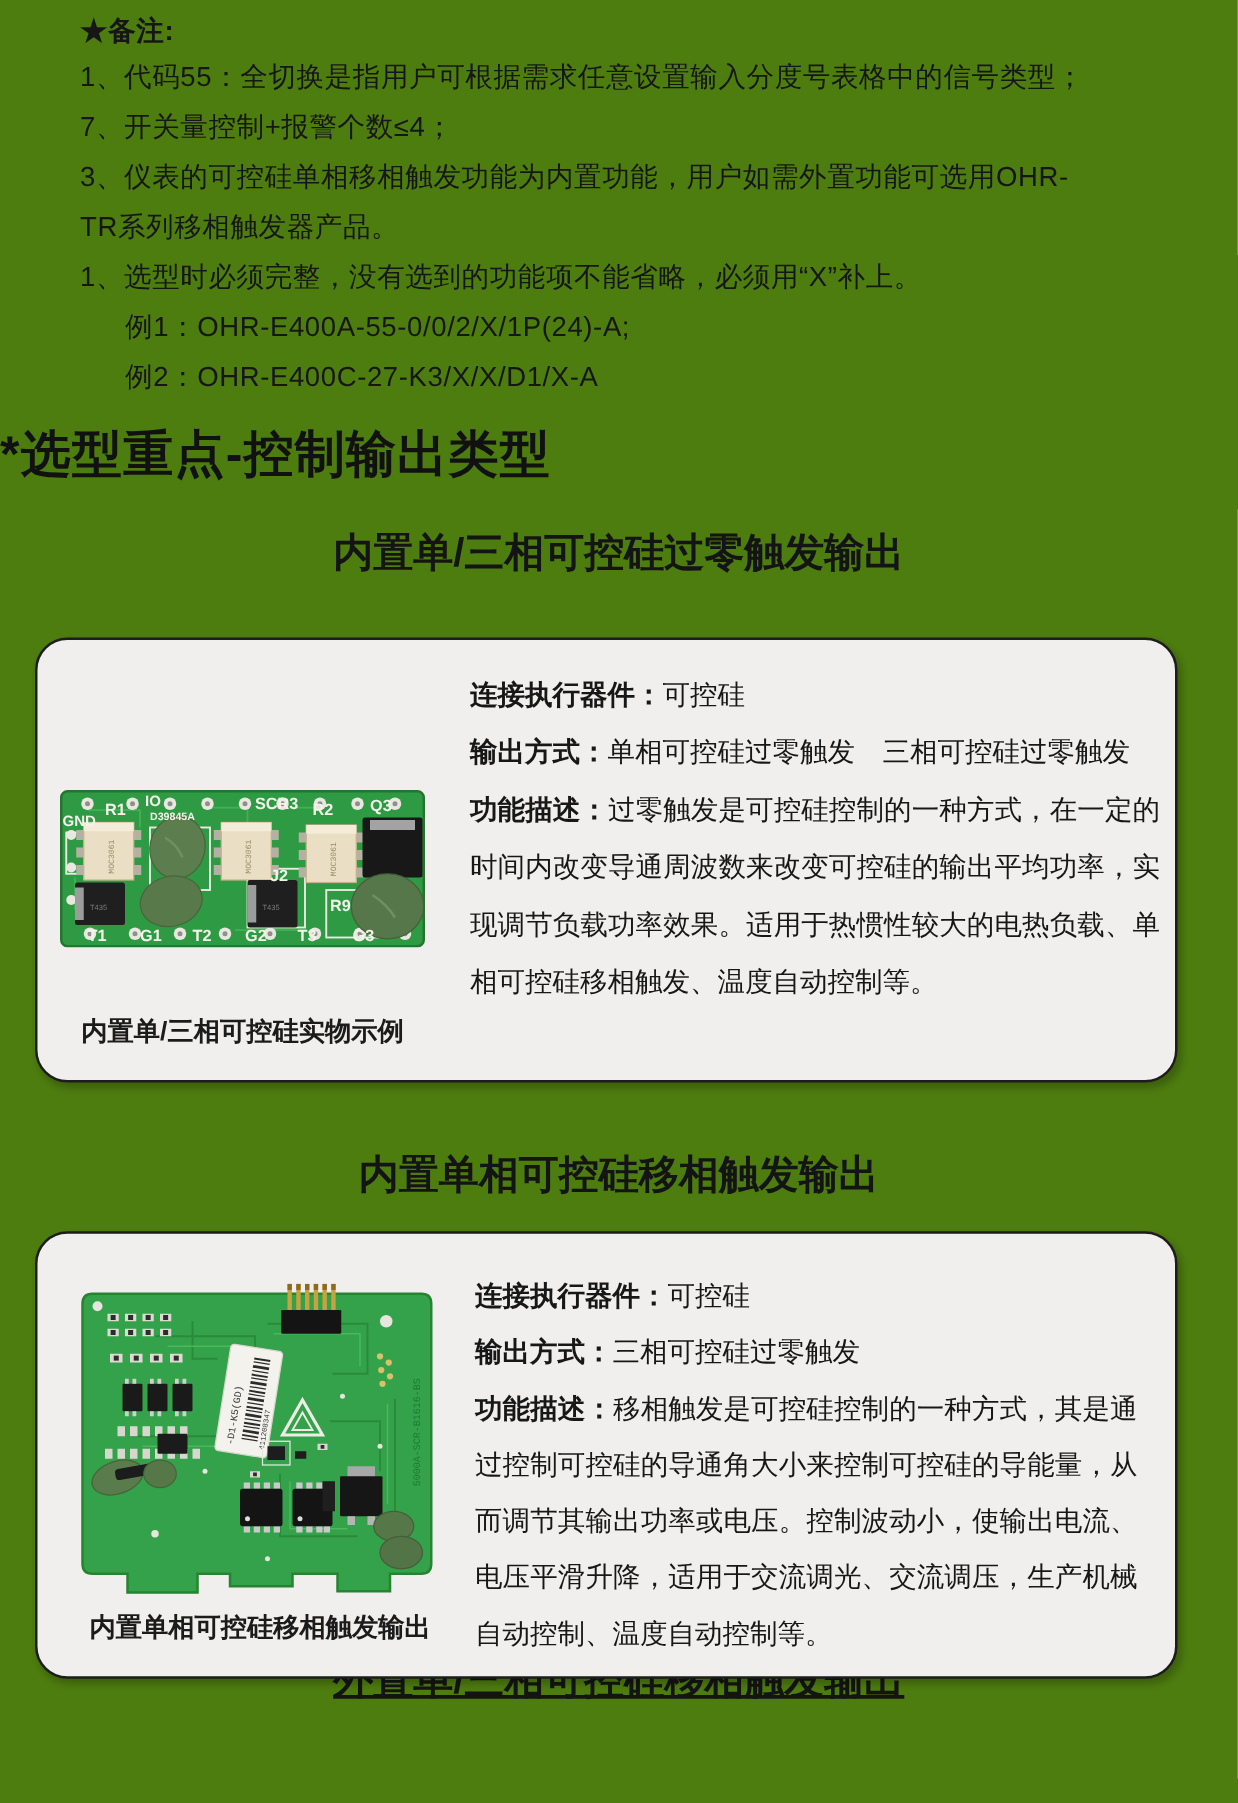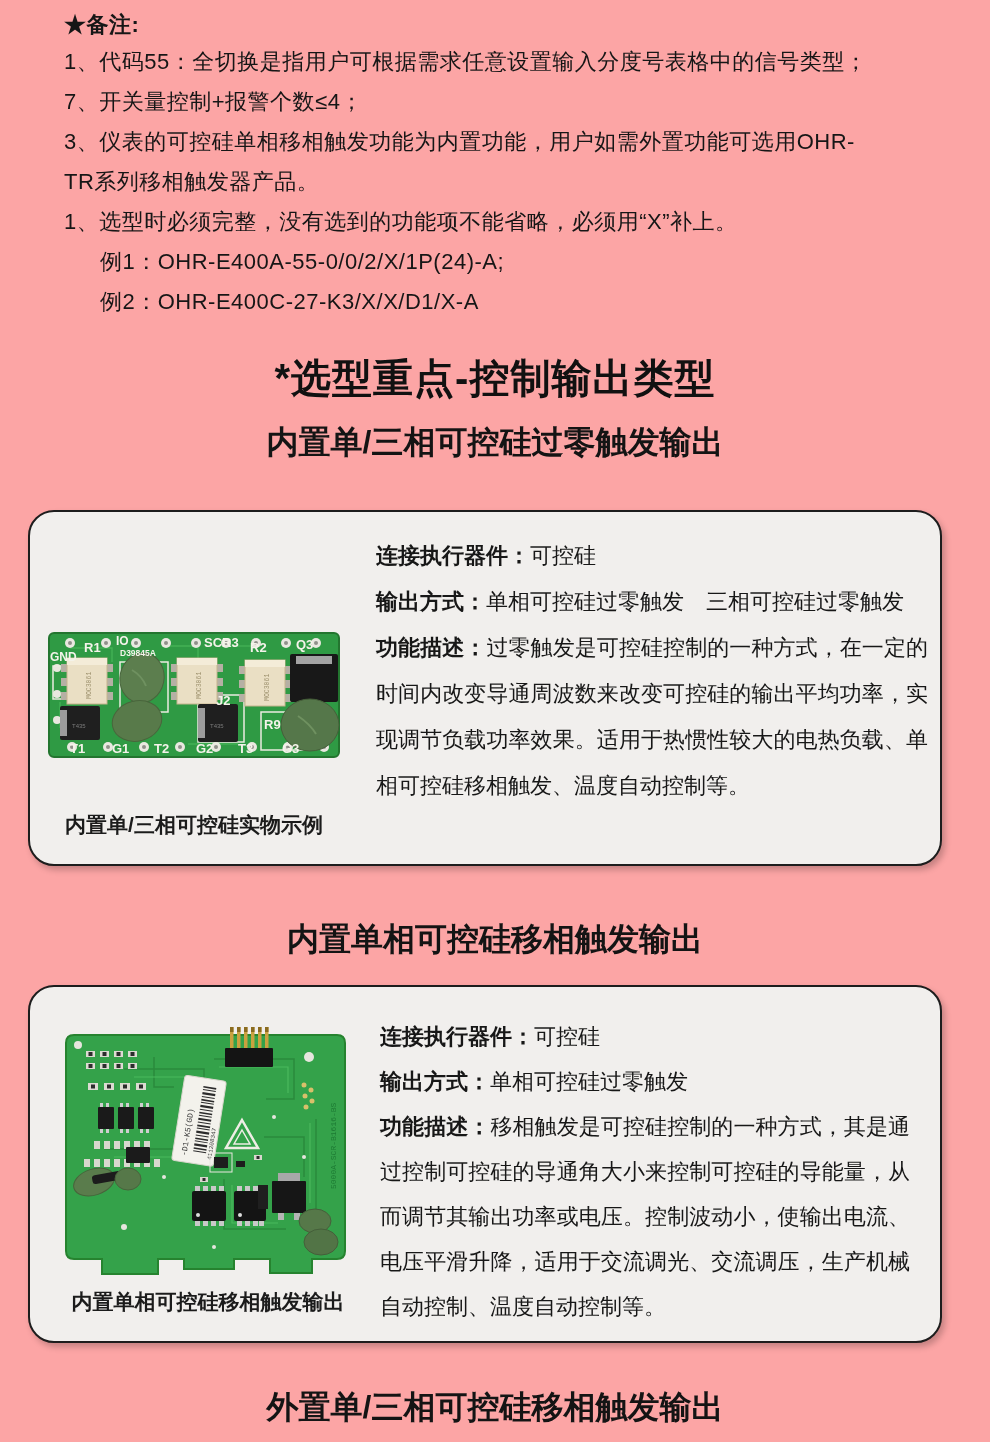--- a/index.html
+++ b/index.html
@@ -1,39 +1,39 @@
 <!DOCTYPE html>
 <html><head>
 <meta charset="utf-8">
 <style>
   html,body { margin:0; padding:0; }
   #page {
     position:relative; width:990px; height:1442px;
-    background:#fca5a5; color:#161616;
+    background:#4d7c0f; color:#161616;
     font-family:"Liberation Sans", sans-serif;
     overflow:hidden;
   }
   
   .notes { position:absolute; left:64px; top:8px; width:820px; font-size:22px; }
   .notes-title { font-weight:700; line-height:34px; letter-spacing:0.5px; }
   .note-item { font-weight:500; line-height:40px; letter-spacing:0.5px; }
   .note-example { font-weight:500; line-height:40px; margin-left:36px; letter-spacing:0.5px; }
   
   .main-title {
-    position:absolute; top:351px; left:0; width:100%;
-    text-align:center; font-size:40px; font-weight:900; letter-spacing:1px;
+    position:absolute; top:336px; left:0; width:100%;
+    text-align:left; font-size:40px; font-weight:900; letter-spacing:1px;
     color:#111;
   }
   .section-heading {
     position:absolute; left:0; width:100%;
     text-align:center; font-size:32px; font-weight:600; color:#141414;
   }
   #sec1 { top:421px; }
   #sec2 { top:918px; }
-  #sec3 { top:1386px; }
+  #sec3 { top:1322px;text-decoration:underline; }
   
   .card {
     position:absolute; left:28px; width:914px;
     background:#f1efed; border:2px solid #1d1d1d; border-radius:26px;
     box-sizing:border-box; box-shadow:3px 4px 6px rgba(0,0,0,0.22);
   }
   #card1 { top:510px; height:356px; }
   #card2 { top:985px; height:358px; }
   .pcb { position:absolute; display:block; }
   #pcb1 { left:18px; top:120px; width:292px; height:126px; }
@@ -449,21 +449,21 @@
       <text transform="translate(272,162) rotate(-90)" font-size="8" fill="#1d7a33" font-family="Liberation Mono, monospace">5000A-SCR-B1616-BS</text>
     </svg>
 
     <div class="pcb-caption" id="cap2">内置单相可控硅移相触发输出</div>
 
     <div class="specs" id="specs2">
       <div class="spec-row">
         <span class="spec-label">连接执行器件：</span><span>可控硅</span>
       </div>
       <div class="spec-row">
-        <span class="spec-label">输出方式：</span><span>单相可控硅过零触发</span>
+        <span class="spec-label">输出方式：</span><span>三相可控硅过零触发</span>
       </div>
       <div class="spec-para">
         <span class="spec-label">功能描述：</span><span>移相触发是可控硅控制的一种方式，其是通过控制可控硅的导通角大小来控制可控硅的导能量，从而调节其输出功率或电压。控制波动小，使输出电流、电压平滑升降，适用于交流调光、交流调压，生产机械自动控制、温度自动控制等。</span>
       </div>
     </div>
   </div>
 
 </div>
 
 </body></html>

